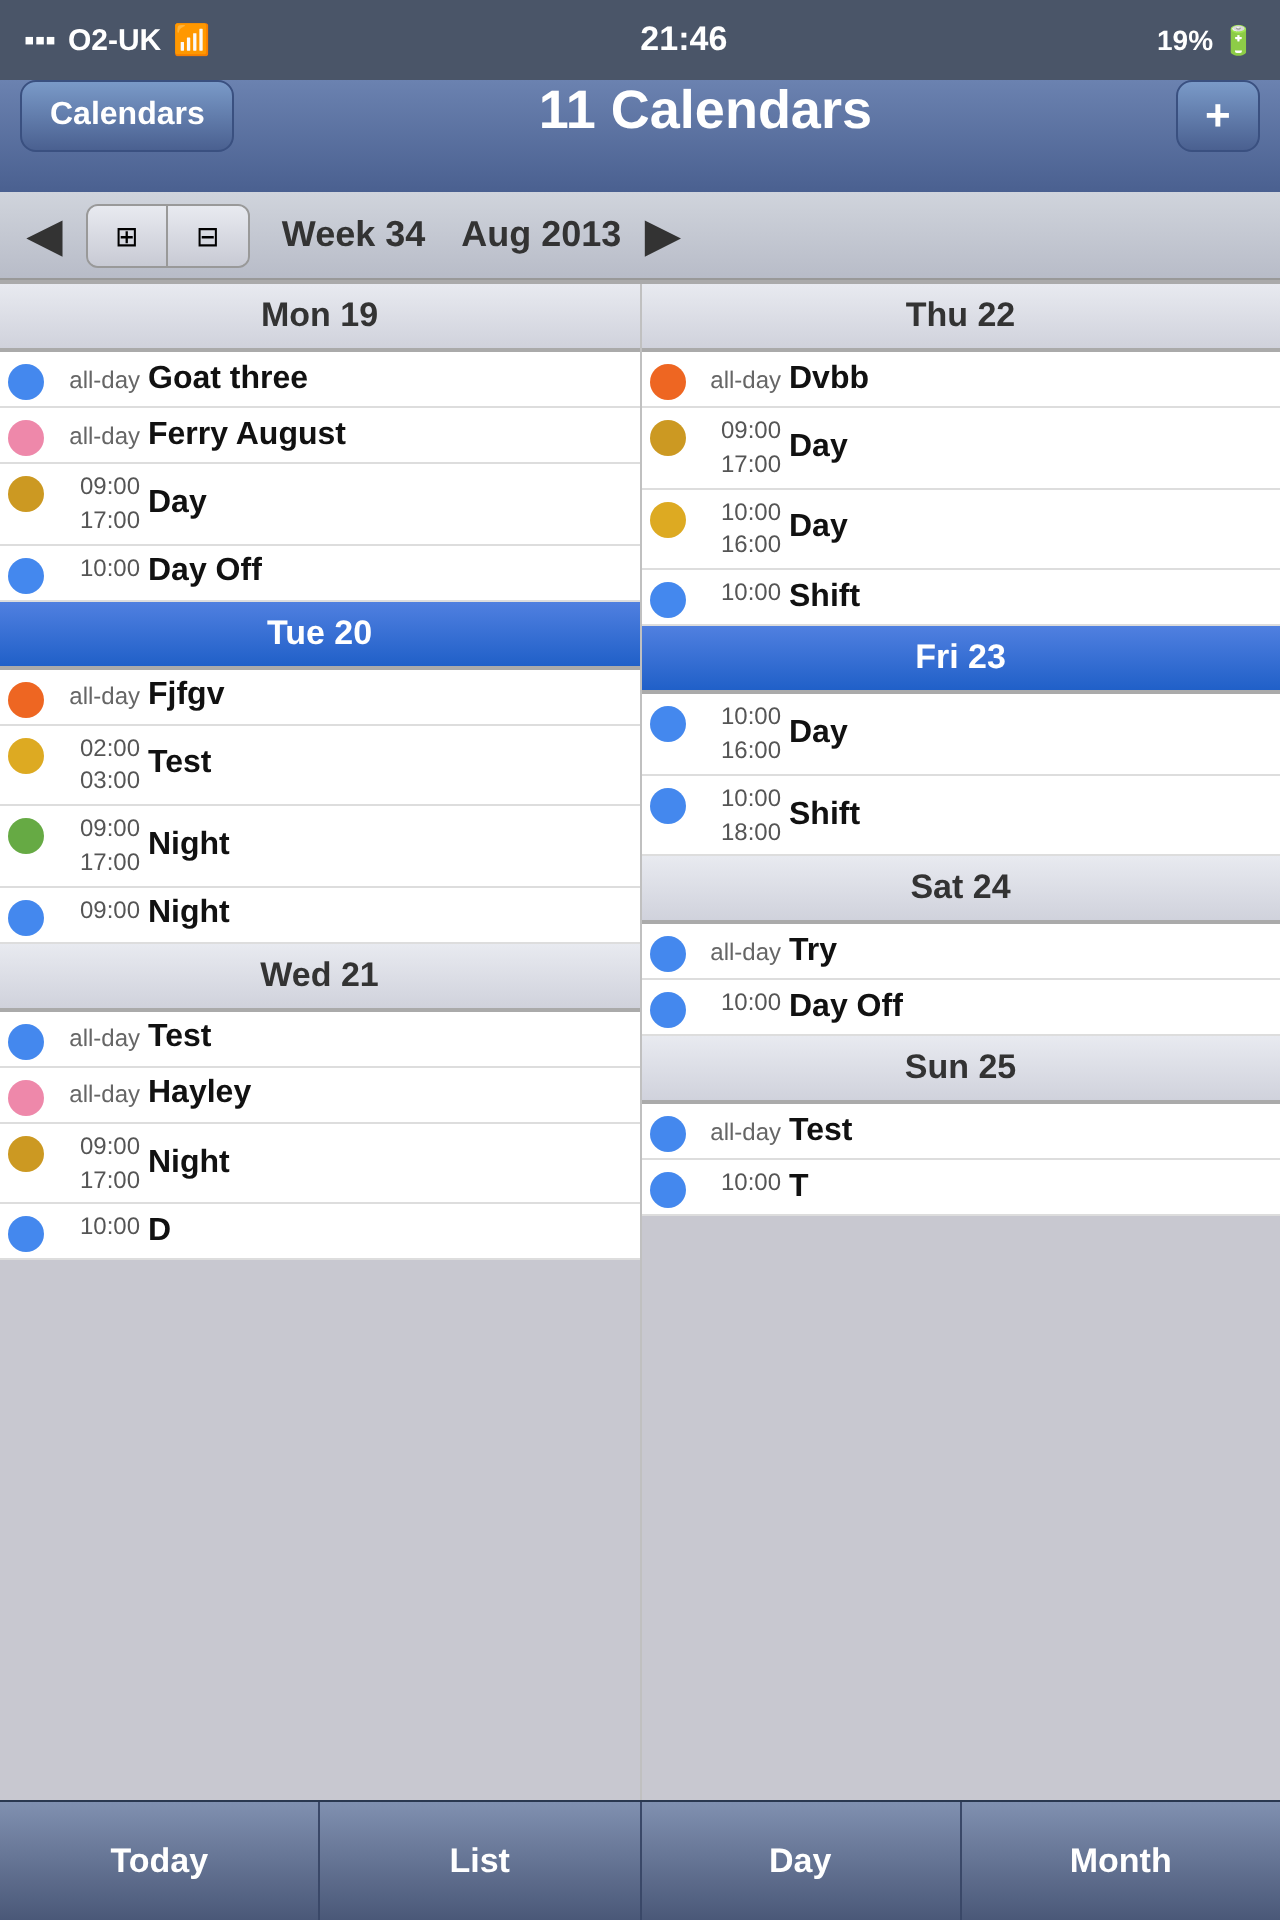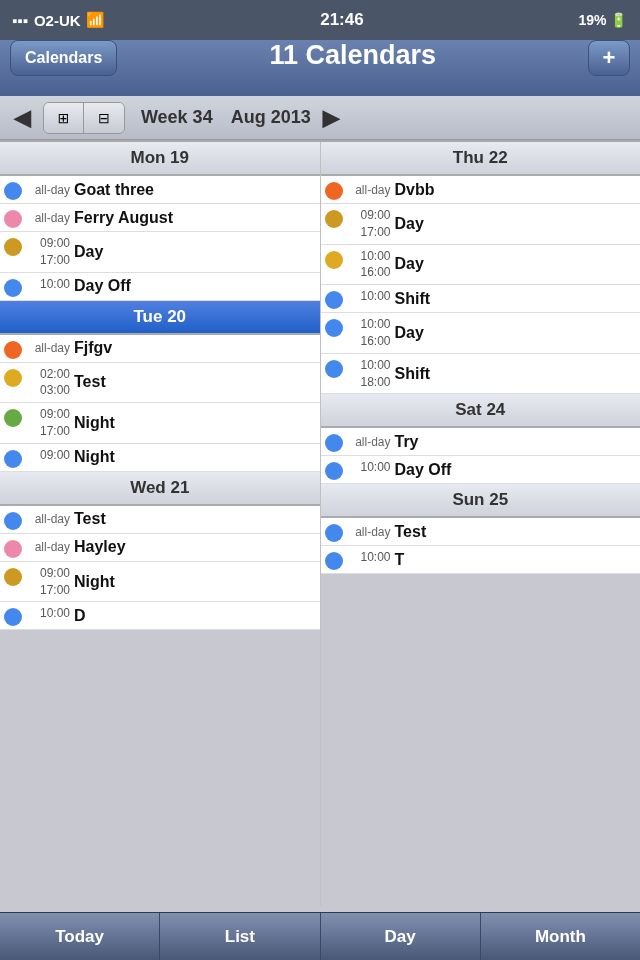--- a/index.html
+++ b/index.html
@@ -164,21 +164,21 @@
       height: 28px;
       overflow: hidden;
     }
 
     
     .tab-bar {
       position: absolute;
       bottom: 0;
       left: 0;
       right: 0;
-      height: 48px;
+      height: 60px;
       background: linear-gradient(to bottom, #8090b0, #4a5878);
       display: flex;
       border-top: 1px solid #2a3850;
     }
     .tab-item {
       flex: 1;
       display: flex;
       align-items: center;
       justify-content: center;
       color: white;
@@ -352,20 +352,21 @@
       <div class="dot dot-yellow"></div>
       <span class="time-block">10:00<br>16:00</span>
       <span class="event-name">Day</span>
     </div>
     <div class="event-row partial-row">
       <div class="dot dot-blue"></div>
       <span class="time-block">10:00</span>
       <span class="event-name">Shift</span>
     </div>
 
+    <div class="col-header today">Fri 23</div>
     <div class="event-row">
       <div class="dot dot-blue"></div>
       <span class="time-block">10:00<br>16:00</span>
       <span class="event-name">Day</span>
     </div>
     <div class="event-row">
       <div class="dot dot-blue"></div>
       <span class="time-block">10:00<br>18:00</span>
       <span class="event-name">Shift</span>
     </div>

